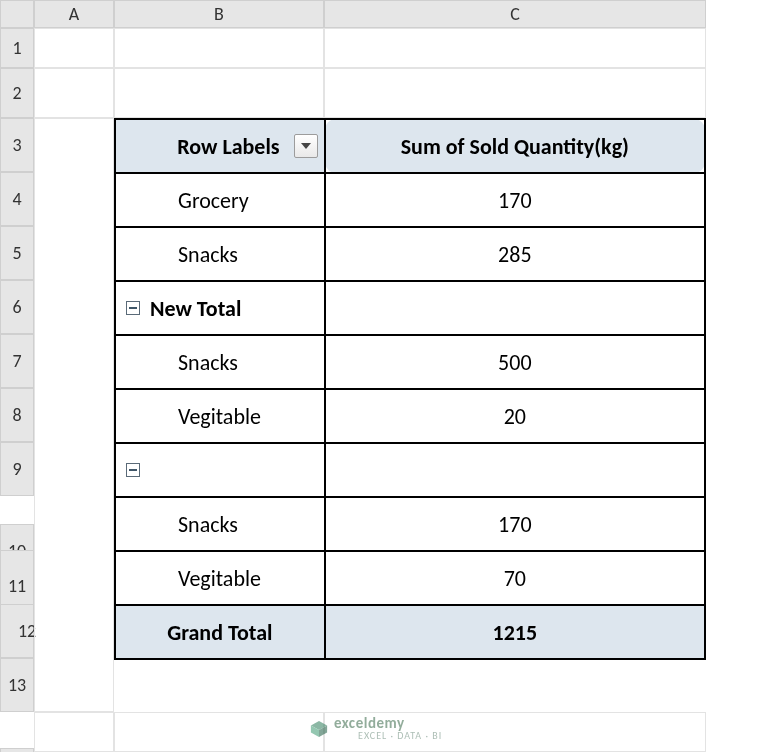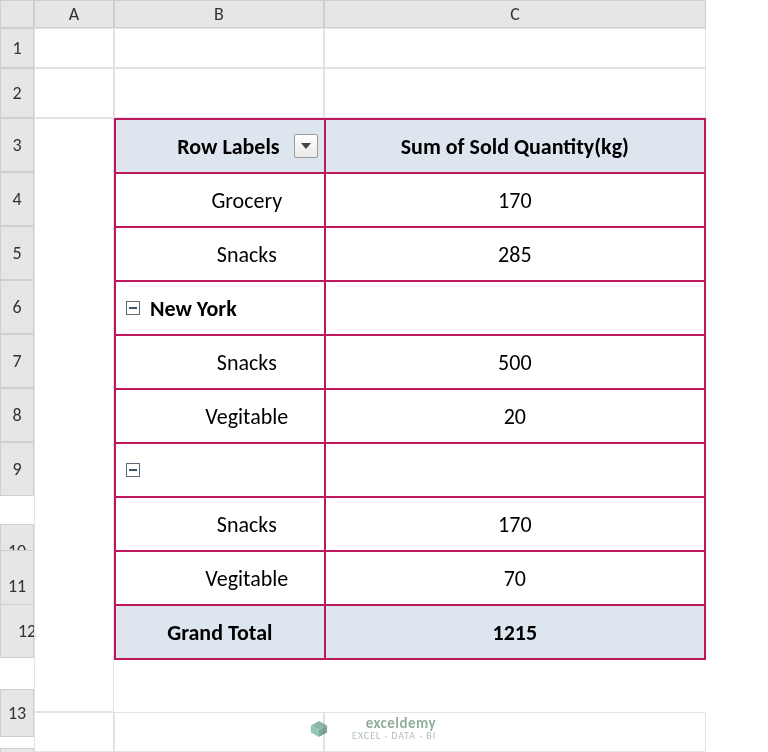--- a/index.html
+++ b/index.html
@@ -37,36 +37,36 @@
     position: absolute;
     border: 1px solid #e3e3e3;
   }
 
   
   .pivot {
     position: absolute;
     border-collapse: collapse;
   }
   .pivot td, .pivot th {
-    border: 2px solid #be185d;
+    border: 2px solid #000000;
     font-size: 22px;
     height: 54px;
     vertical-align: middle;
     padding: 0 8px;
     background: #fff;
   }
   .pivot th {
     background: #dde6ee;
     font-weight: 700;
     color: #000;
   }
   .pivot .hdr-b { text-align: right; position: relative; padding-right: 44px;}
-  .pivot .hdr-c { text-align: center; }
+  .pivot .hdr-c { text-align: center; border-radius: 11px; }
   .pivot .grp { font-weight: 700; padding-left: 34px; position: relative; }
-  .pivot .item { padding-left: 62px; text-align: center; }
+  .pivot .item { padding-left: 62px; }
   .pivot .val { text-align: center; }
   .pivot .total-row td { background: #dde6ee; font-weight: 700; text-align: center;}
 
   .dropdown-btn {
     position: absolute;
     right: 6px;
     top: 50%;
     transform: translateY(-50%);
     width: 24px;
     height: 24px;
@@ -93,22 +93,22 @@
     justify-content: center;
   }
   .collapse-btn .minus {
     width: 8px; height: 2px; background: #3f5668;
   }
 
   .watermark {
     position: absolute;
     display: flex;
     align-items: center;
+    gap: 6px;
     opacity: 0.55;
-    text-align: right;
   }
   .watermark .cube { width: 18px; height: 18px; }
   .watermark .wm-text { display:flex; flex-direction:column; line-height:1; }
   .watermark .wm1 { font-size: 15px; font-weight:700; color:#3a6a4a; letter-spacing:0.5px;}
   .watermark .wm2 { font-size: 10px; color:#6a8a7a; letter-spacing:1px;margin-left:24px; }
 </style>
 </head>
 <body>
 
 <div class="sheet">
@@ -154,21 +154,21 @@
     </div>
   <div class="rowhdr" style="top:524px; height:54px;">
       <span>10</span>
     </div>
   <div class="rowhdr" style="top:550px; height:72px;">
       <span>11</span>
     </div>
   <div class="rowhdr" style="top:604px; height:54px;padding-left:20px;">
       <span>12</span>
     </div>
-  <div class="rowhdr" style="top:689px; height:48px;align-items:center;">
+  <div class="rowhdr" style="top:658px; height:54px;align-items:center;">
       <span>13</span>
     </div>
   <div class="rowhdr" style="top:748px; height:24px;text-decoration:underline;">
       <span>14</span>
     </div>
 
   <div class="cell-bg" style="left:34px; top:28px;  width:80px;  height:40px;"></div>
   <div class="cell-bg" style="left:114px;top:28px;  width:210px; height:40px;"></div>
   <div class="cell-bg" style="left:324px;top:28px;  width:382px; height:40px;"></div>
   <div class="cell-bg" style="left:34px; top:68px;  width:80px;  height:50px;"></div>
@@ -206,21 +206,21 @@
     <tr>
       <td class="item"><span>Snacks</span></td>
       <td class="val"><span>285</span></td>
     </tr>
 
     <tr>
       <td class="grp">
         <span class="collapse-btn">
               <span class="minus"></span>
             </span>
-        <span>New York</span>
+        <span>New Total</span>
       </td>
       <td class="val"></td>
     </tr>
     <tr>
       <td class="item"><span>Snacks</span></td>
       <td class="val"><span>500</span></td>
     </tr>
     <tr>
       <td class="item"><span>Vegitable</span></td>
       <td class="val"><span>20</span></td>

